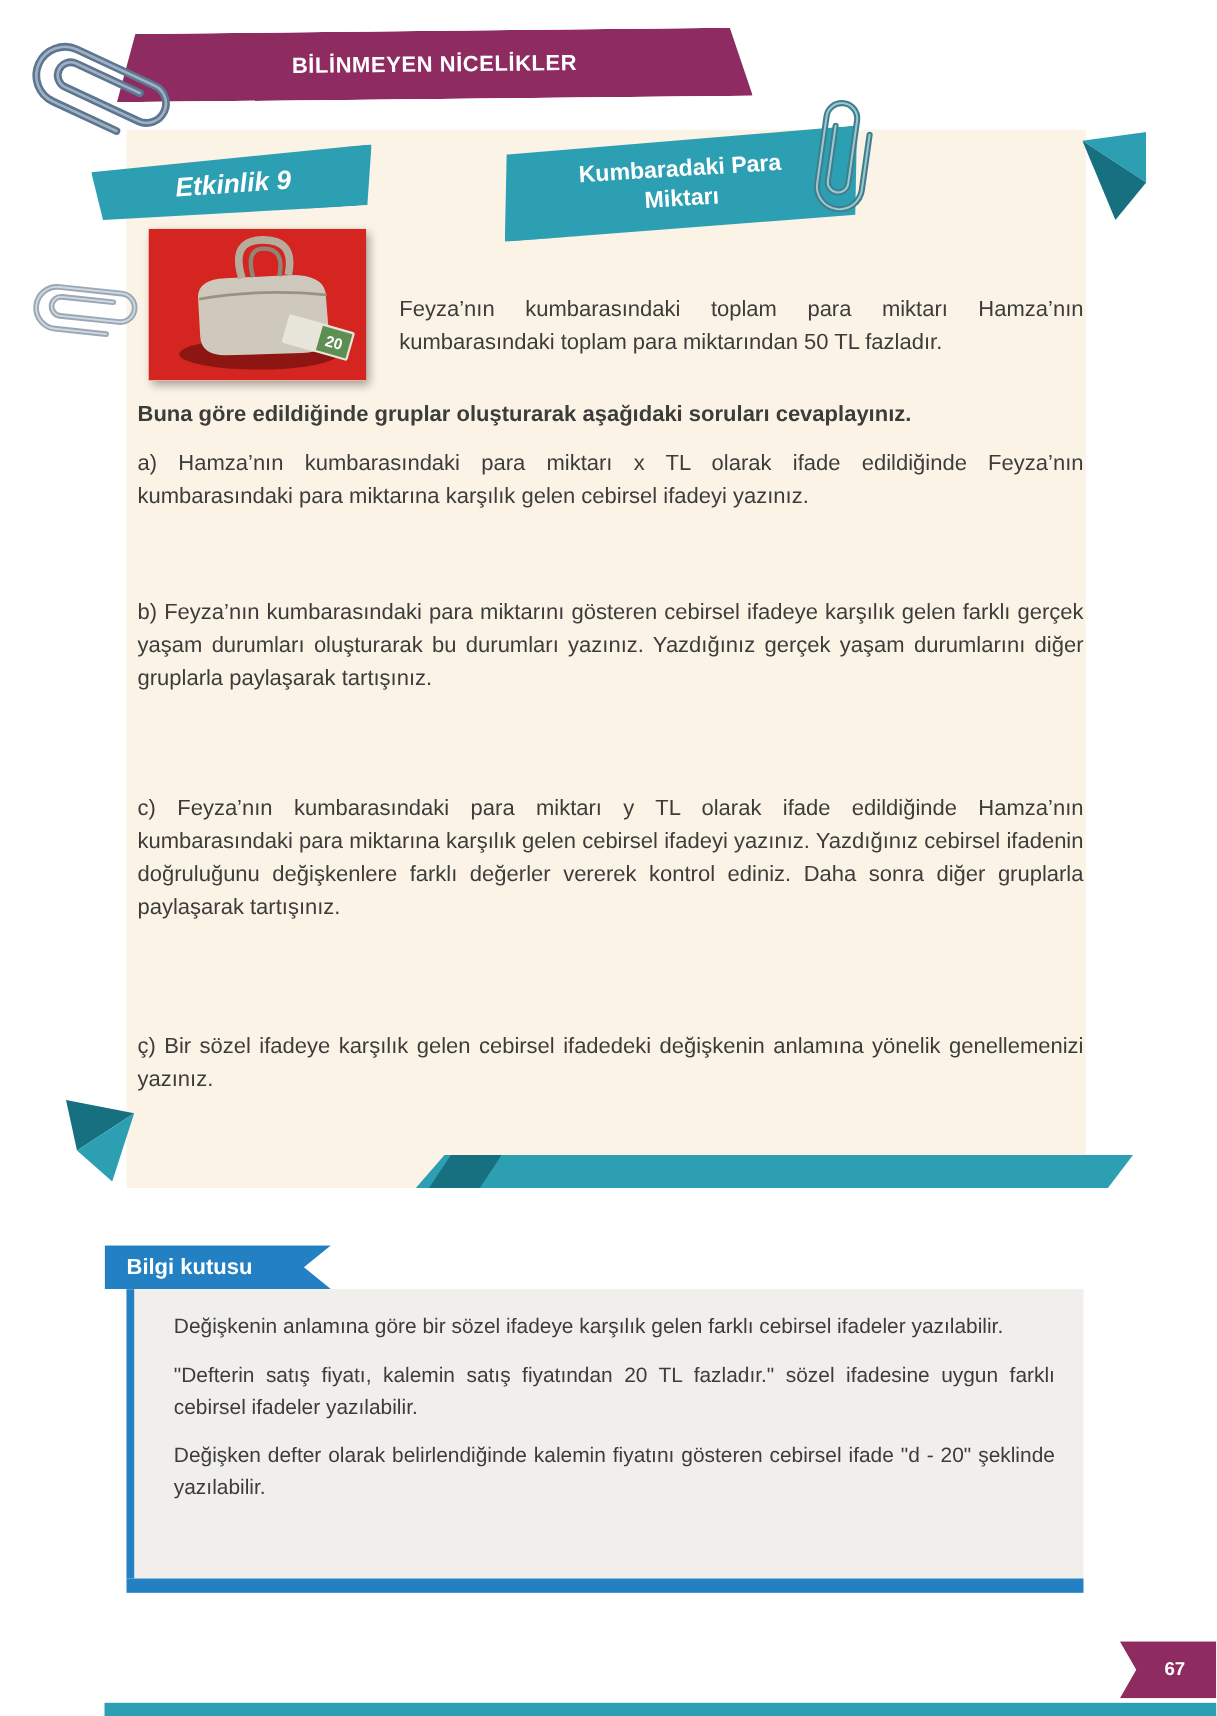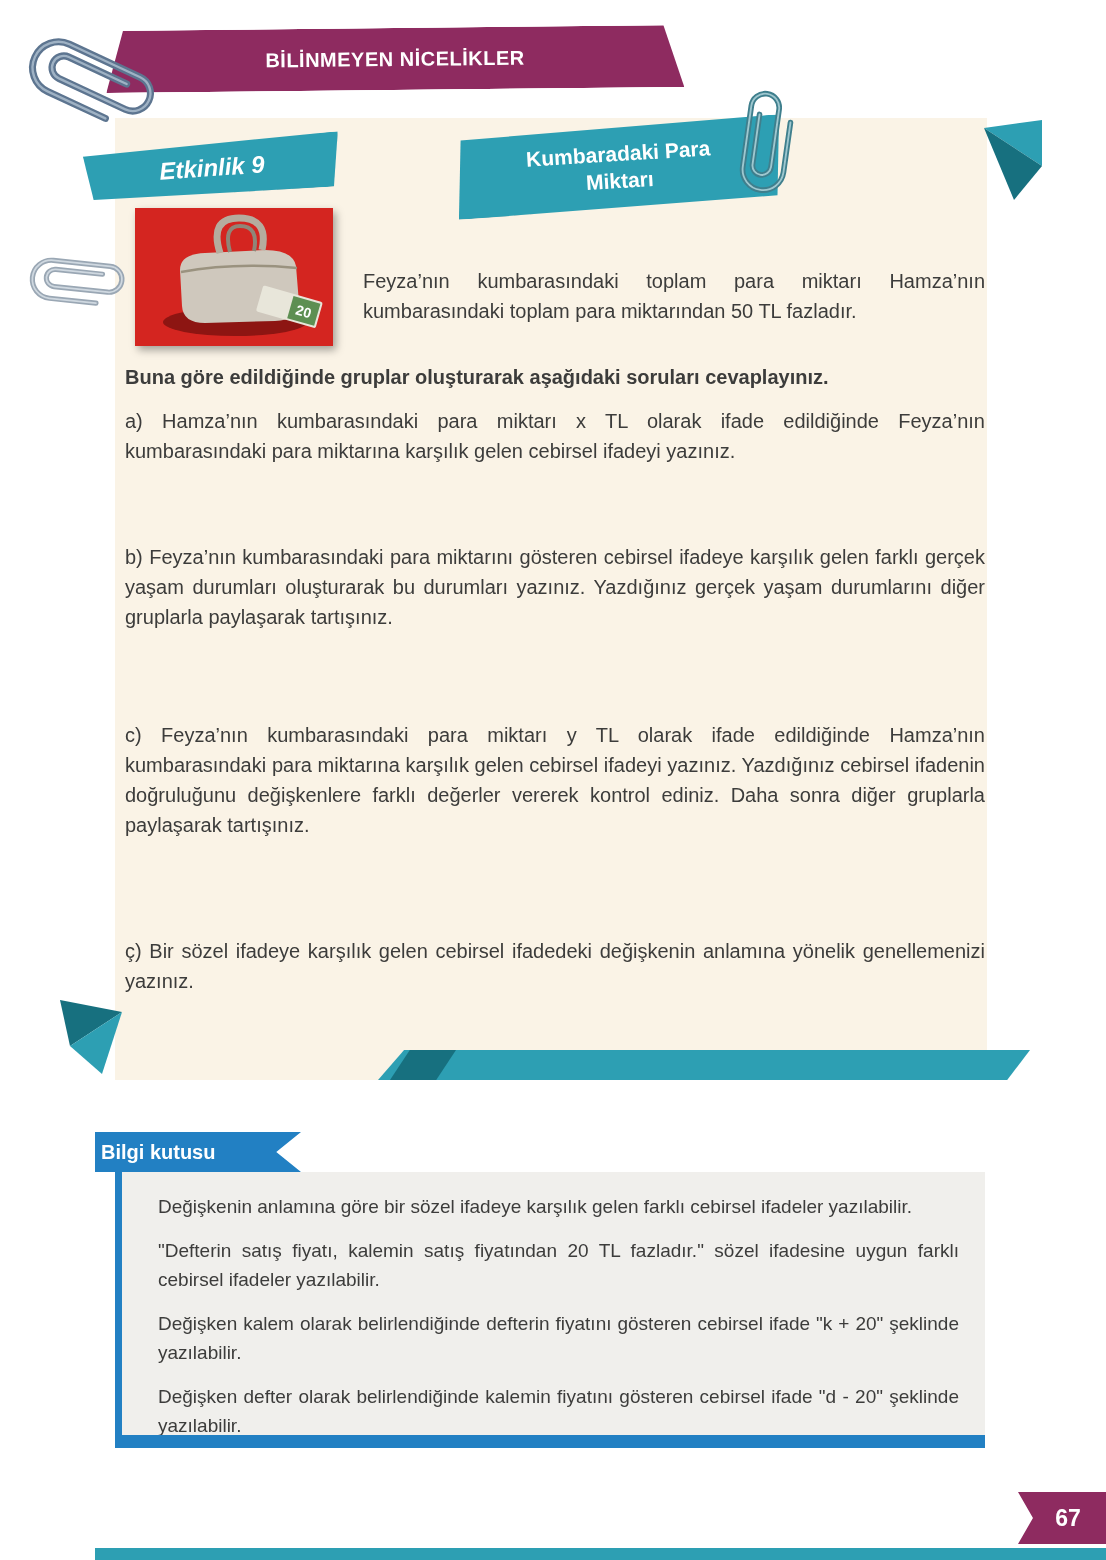--- a/index.html
+++ b/index.html
@@ -44,32 +44,32 @@
   .corner-tr { left:984px; top:120px; }
   .corner-bl { left:60px; top:1000px; }
   .slant-bar { left:378px; top:1050px; width:652px; height:30px; background:#2d9fb3;
     clip-path:polygon(4% 0, 100% 0, 96.5% 100%, 0 100%); }
   .slant-bar-dark { position:absolute; left:12px; top:0; width:66px; height:100%; background:#17707f;
     clip-path:polygon(30% 0, 100% 0, 70% 100%, 0 100%); }
 
   
   .bilgi-banner { left:95px; top:1132px; width:206px; height:40px; background:#2280c3;
     clip-path:polygon(0 0, 100% 0, 88% 50%, 100% 100%, 0 100%);
-    display:flex; align-items:center; padding-left:6px; }
+    display:flex; align-items:center; padding-left:20px; }
   .bilgi-banner span { color:#fff; font-weight:bold; font-size:20px; }
   .info-box { left:115px; top:1172px; width:870px; height:263px; background:#f0efec;
     border-left:7px solid #2280c3; padding:20px 26px 0 36px; overflow:hidden; }
   .info-box p { font-size:19px; line-height:29px; color:#3c3c3b; text-align:justify; margin-bottom:15px; }
   .info-bottom-bar { left:115px; top:1435px; width:870px; height:13px; background:#2280c3; }
 
   
   .page-badge { left:1018px; top:1492px; width:88px; height:52px; background:#8e2b60;
     clip-path:polygon(0 0, 100% 0, 100% 100%, 0 100%, 17% 50%);
     display:flex; align-items:center; justify-content:center; }
-  .page-badge span { color:#fff; font-weight:bold; font-size:23px; padding-left:12px; }
+  .page-badge span { color:#fff; font-weight:bold; font-size:17px; padding-left:12px; }
   .bottom-strip { left:95px; top:1548px; width:1011px; height:12px; background:#2d9fb3; }
 
   
   .clip { pointer-events:none; }
   .clip-topleft { left:52px; top:10px; transform:rotate(115deg); }
   .clip-right { left:736px; top:84px; transform:rotate(8deg); }
   .clip-leftmid { left:48px; top:228px; transform:rotate(96deg); }
 </style>
 </head>
 <body>
@@ -151,21 +151,20 @@
     <div class="slant-bar-dark"></div>
   </div>
 
   <div class="abs bilgi-banner">
     <span>Bilgi kutusu</span>
   </div>
 
   <div class="abs info-box">
     <p>Değişkenin anlamına göre bir sözel ifadeye karşılık gelen farklı cebirsel ifadeler yazılabilir.</p>
     <p>"Defterin satış fiyatı, kalemin satış fiyatından 20 TL fazladır." sözel ifadesine uygun farklı cebirsel ifadeler yazılabilir.</p>
-    <p>Değişken kalem olarak belirlendiğinde defterin fiyatını gösteren cebirsel ifade "k + 20" şeklinde yazılabilir.</p>
     <p>Değişken defter olarak belirlendiğinde kalemin fiyatını gösteren cebirsel ifade "d - 20" şeklinde yazılabilir.</p>
   </div>
   <div class="abs info-bottom-bar"></div>
 
   <div class="abs page-badge">
     <span>67</span>
   </div>
   <div class="abs bottom-strip"></div>
 
 </div>

